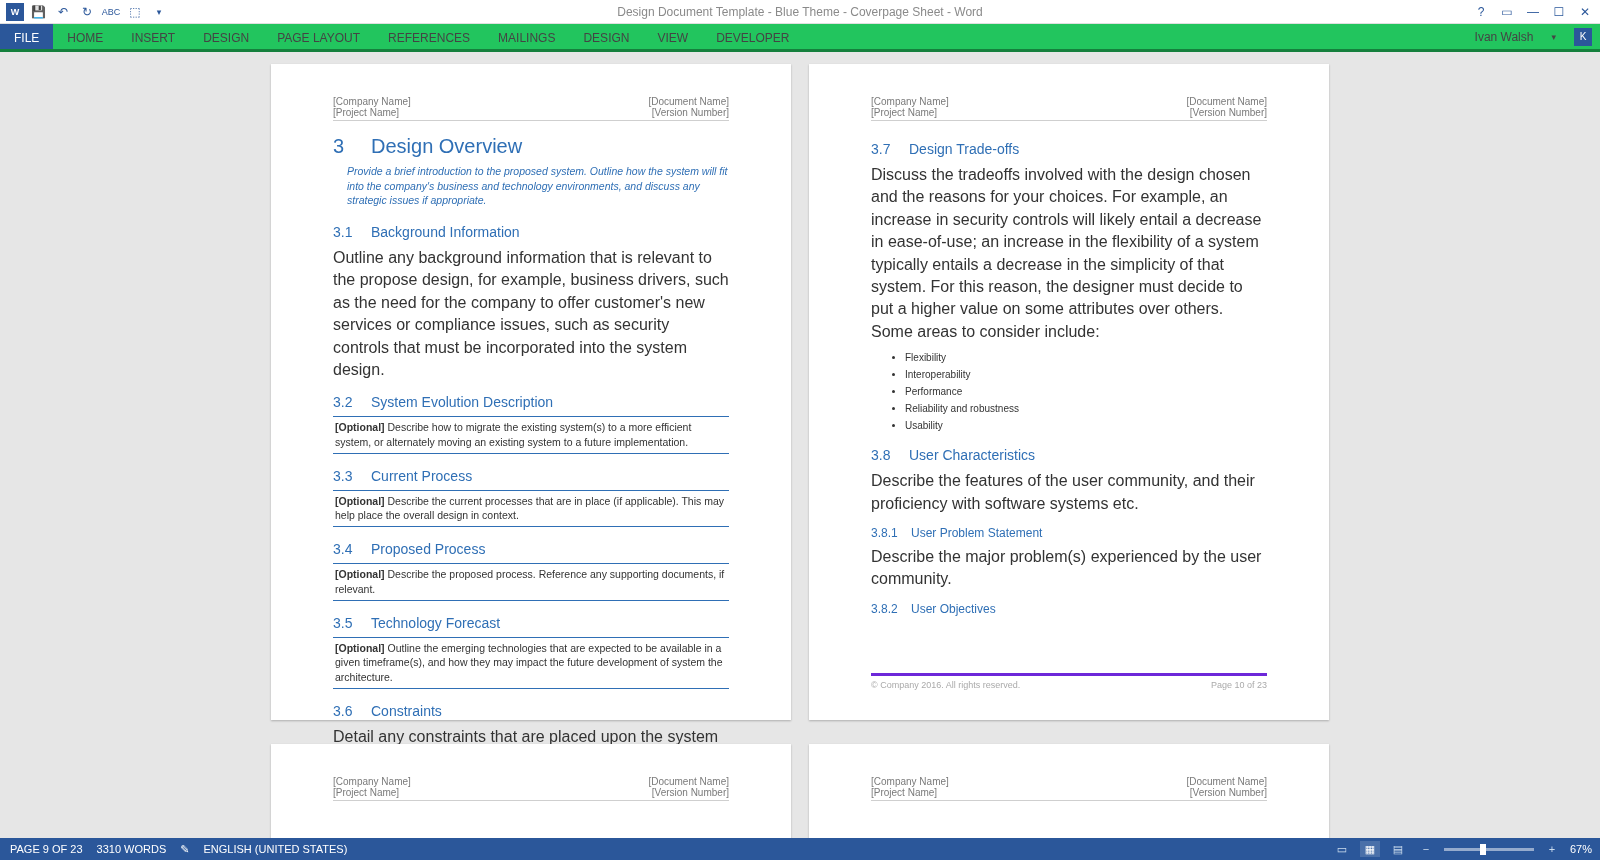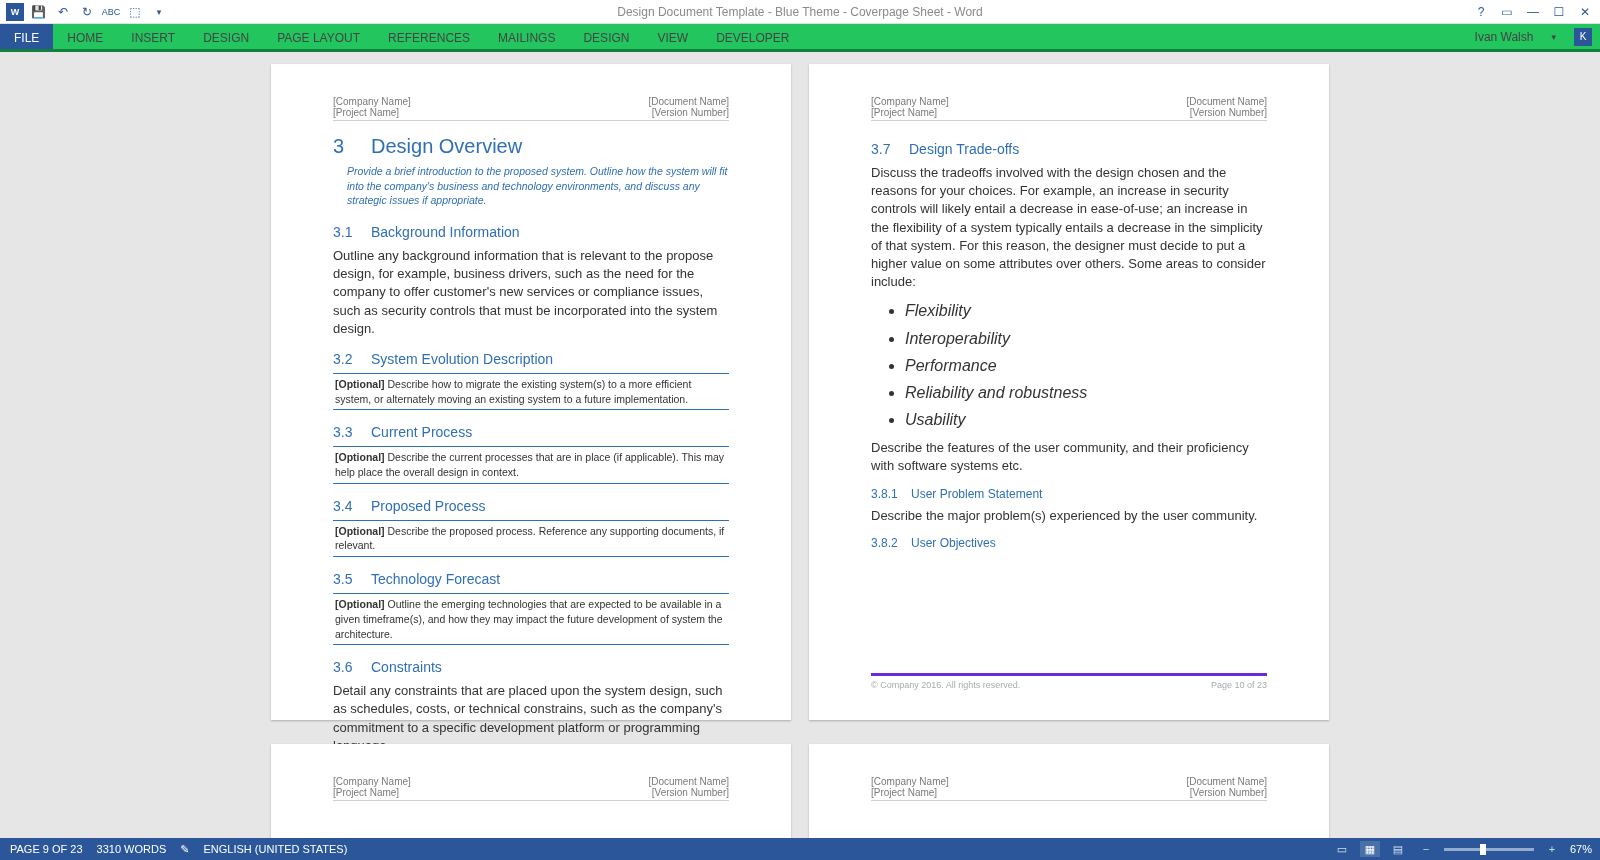--- a/index.html
+++ b/index.html
@@ -33,24 +33,24 @@
 .hdr-underline { border-bottom: 1px solid #cfcfcf; margin-top: 2px; margin-bottom: 10px; }
 
 h1.sec { color: #2f6fb5; font-weight: 300; font-size: 20px; margin: 4px 0 6px; }
 h1.sec .num { display: inline-block; width: 38px; }
 h2.sec { color: #2f6fb5; font-weight: 400; font-size: 14px; margin: 10px 0 4px; }
 h2.sec .num { display: inline-block; width: 38px; }
 h3.sec { color: #2f6fb5; font-weight: 400; font-size: 12px; margin: 8px 0 3px; }
 h3.sec .num { display: inline-block; width: 40px; }
 
 .intro-italic { color: #2f6fb5; font-style: italic; font-size: 10.5px; line-height: 1.4; padding-left: 14px; margin-bottom: 6px; }
-.body { font-size: 13px; line-height: 1.4; color: #333; margin: 3px 0; }
+.body { font-size: 16px; line-height: 1.4; color: #333; margin: 3px 0; }
 .box { border-top: 1.5px solid #2f6fb5; border-bottom: 1px solid #2f6fb5; padding: 3px 2px; font-size: 10.5px; line-height: 1.4; margin: 2px 0 4px; }
 .box b { font-weight: bold; }
-ul.bul { margin: 3px 0 3px 34px; font-size: 16px; line-height: 1.7; font-style: italic; }
+ul.bul { margin: 3px 0 3px 34px; font-size: 10px; line-height: 1.7; }
 
 .ftr { margin-top: auto; display: flex; justify-content: space-between; color: #aaa; font-size: 9px; border-top: 3px solid #6d28d9; padding-top: 4px; }
 
 
 .status { height: 22px; background: #2b579a; color: #fff; display: flex; align-items: center; font-size: 11px; }
 .status .left { display: flex; align-items: center; gap: 14px; padding: 0 10px; }
 .status .right { margin-left: auto; display: flex; align-items: center; gap: 8px; padding: 0 8px; }
 .view-btn { width: 20px; height: 16px; display: inline-flex; align-items: center; justify-content: center; color: #cde; cursor: pointer; }
 .view-btn.active { color: #fff; background: rgba(255,255,255,0.15); }
 .zoom-slider { width: 90px; height: 3px; background: rgba(255,255,255,0.5); position: relative; }
@@ -157,20 +157,21 @@
       <h2 class="sec"><span class="num">3.7</span><span>Design Trade-offs</span></h2>
       <div class="body">Discuss the tradeoffs involved with the design chosen and the reasons for your choices. For example, an increase in security controls will likely entail a decrease in ease-of-use; an increase in the flexibility of a system typically entails a decrease in the simplicity of that system. For this reason, the designer must decide to put a higher value on some attributes over others. Some areas to consider include:</div>
       <ul class="bul">
         <li>Flexibility</li>
         <li>Interoperability</li>
         <li>Performance</li>
         <li>Reliability and robustness</li>
         <li>Usability</li>
       </ul>
 
+      <h2 class="sec"><span class="num">3.8</span><span>User Characteristics</span></h2>
       <div class="body">Describe the features of the user community, and their proficiency with software systems etc.</div>
 
       <h3 class="sec"><span class="num">3.8.1</span><span>User Problem Statement</span></h3>
       <div class="body">Describe the major problem(s) experienced by the user community.</div>
 
       <h3 class="sec"><span class="num">3.8.2</span><span>User Objectives</span></h3>
 
       <div class="ftr">
         <span>© Company 2016. All rights reserved.</span>
         <span>Page 10 of 23</span>

